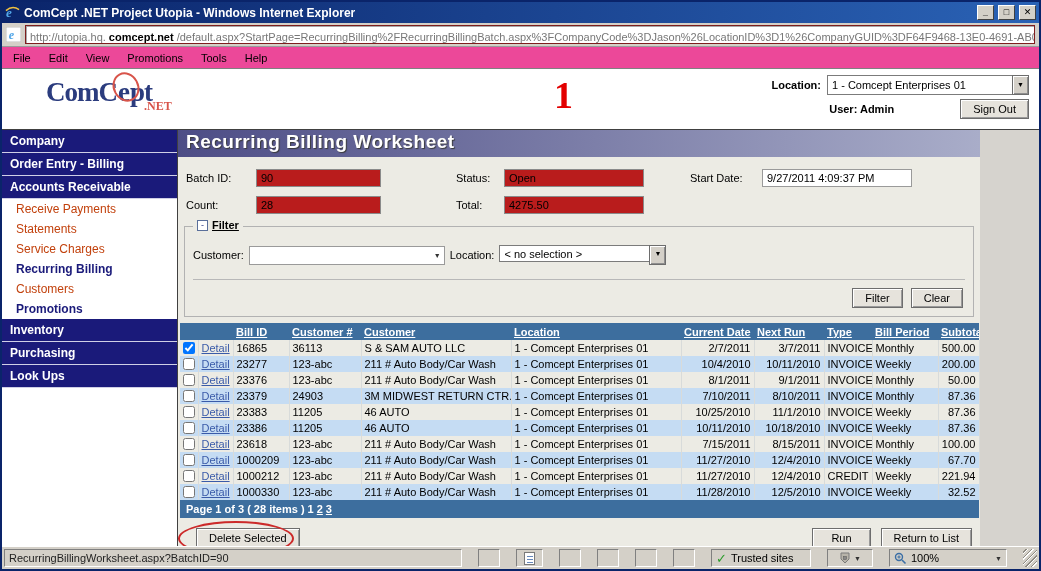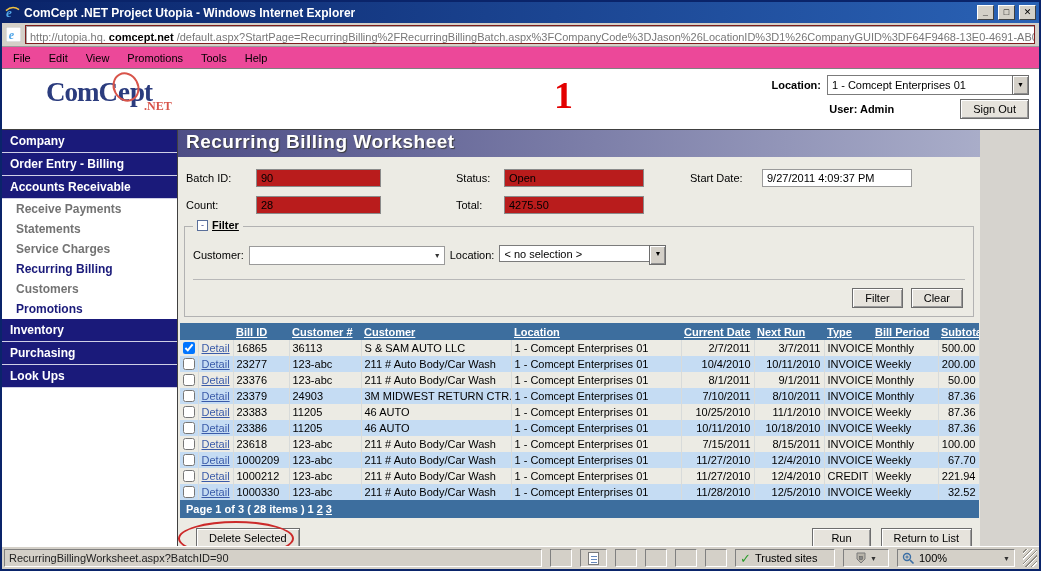--- a/index.html
+++ b/index.html
@@ -55,21 +55,21 @@
     box-shadow:inset 1px 1px 0 #fff, inset -1px -1px 0 #8e8e8e;
     font-size:7px; line-height:18px; text-align:center; color:#000; cursor:default; }
   .btn { background:#e6e3dc; border:1px solid #6d6d6d;
     box-shadow:inset 1px 1px 0 #fff, inset -1px -1px 0 #9a9a9a;
     font-size:11px; padding:3px 12px; font-family:inherit; cursor:default; color:#000; }
 
   
   .page-body { flex:1; display:flex; background:#d6d3ce; border-top:1px solid #404040; overflow:hidden; }
   .sidebar { width:176px; flex:0 0 176px; background:#fff; border-right:1px solid #404040; font-size:12px; }
   .side-header { background:#1a1a7a; color:#fff; font-weight:bold; padding:4px 8px; border-bottom:1px solid #cfcfe6; cursor:default; }
-  .side-disabled { color:#737373; padding:3px 8px 3px 14px; cursor:default;font-weight:bold; }
+  .side-disabled { color:#c2410c; padding:3px 8px 3px 14px; cursor:default; }
   .side-active { color:#1a1a7a; font-weight:bold; padding:3px 8px 3px 14px; cursor:default; }
 
   .content { width:802px; flex:0 0 802px; background:#ecebe4; display:flex; flex-direction:column; }
   .banner { height:27px; flex:0 0 27px; background:linear-gradient(to right,#4d4d86,#a9adc9);
     color:#fff; font-size:19px; font-weight:bold; padding:1px 8px; text-shadow:1px 1px 1px #3a3a3a;
     letter-spacing:0.5px; white-space:nowrap; }
 
   
   .form-grid { display:grid; grid-template-columns:70px 128px 72px 48px 140px 46px 72px 152px;
     grid-row-gap:9px; padding:12px 0 8px 8px; font-size:11px; align-items:center; }
@@ -114,21 +114,21 @@
   
   .actions { display:flex; align-items:center; margin:10px 8px 0 8px; }
   .del-wrap { position:relative; }
   .red-ellipse { position:absolute; left:-8px; top:-7px; width:116px; height:35px;
     border:2px solid #cc2a2a; border-radius:50%; pointer-events:none; }
   .actions .spacer { flex:1; }
   .actions .btn { margin-left:10px; }
 
   
   .statusbar { height:23px; flex:0 0 23px; background:#d4d0c8; border-top:1px solid #fff;
-    display:flex; align-items:stretch; gap:8px; padding:2px 2px; font-size:11px; }
+    display:flex; align-items:stretch; gap:16px; padding:2px 2px; font-size:11px; }
   .sb-panel { border:1px solid; border-color:#808080 #fff #fff #808080;
     display:flex; align-items:center; padding:0 4px; color:#000; white-space:nowrap; overflow:hidden; }
   .sb-url { flex:1; color:#222; }
   .sb-s { width:22px; flex:0 0 22px; }
   .sb-doc { width:27px; flex:0 0 27px; justify-content:center; }
   .sb-trusted { width:100px; flex:0 0 100px; gap:4px; }
   .sb-shield { width:46px; flex:0 0 46px; justify-content:center; gap:3px; }
   .sb-zoom { width:118px; flex:0 0 118px; gap:4px; }
   .sb-grip { width:14px; flex:0 0 14px; border:none;
     background:repeating-linear-gradient(135deg,#d4d0c8 0 2px,#8e8a82 2px 3px,#fff 3px 4px); }

